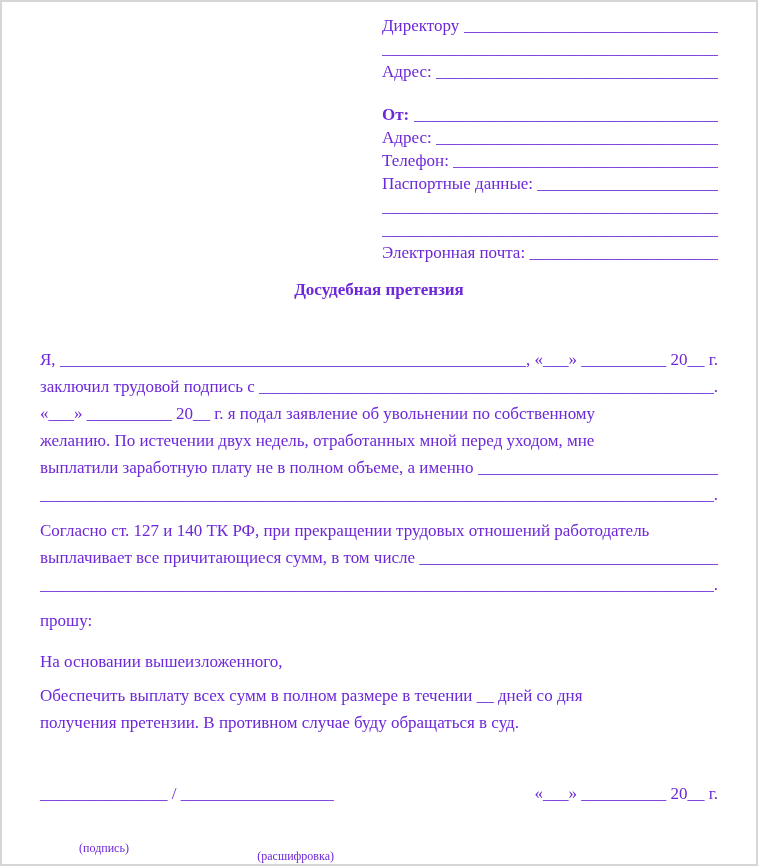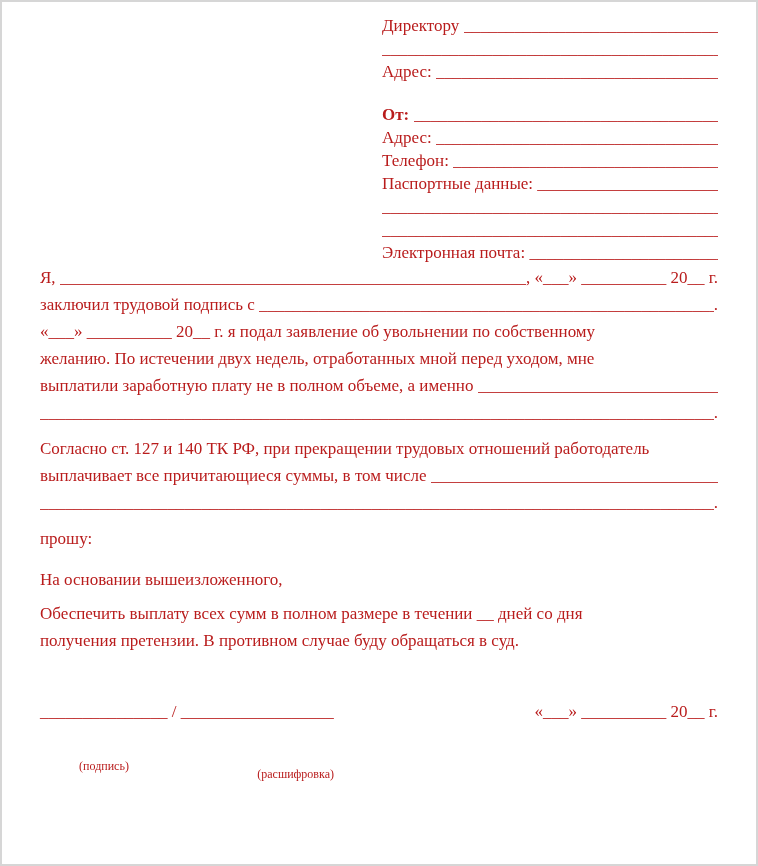--- a/index.html
+++ b/index.html
@@ -5,21 +5,21 @@
   html, body { margin: 0; padding: 0; background: #f4f4f4; }
   .page {
     width: 758px;
     height: 866px;
     box-sizing: border-box;
     background: #ffffff;
     border: 2px solid #d6d6d6;
     padding: 12px 38px 0 38px;
     font-family: "Liberation Serif", "DejaVu Serif", serif;
     font-size: 17px;
-    color: #b91c1c;
+    color: #6d28d9;
     overflow: hidden;
   }
   
   .line { display: flex; align-items: baseline; }
   .line > span { white-space: pre; }
   .label { flex: 0 0 auto; }
   .blank { flex: 1 1 0; min-width: 0; overflow: hidden; }
   .tail  { flex: 0 0 auto; }
   .bold  { font-weight: bold; }
 
@@ -86,20 +86,21 @@
     </div>
     <div class="line">
       <span class="blank">____________________________________________________________________________________________________</span>
     </div>
     <div class="line">
       <span class="label">Электронная почта: </span>
       <span class="blank">____________________________________________________________________________________________________</span>
     </div>
   </div>
 
+  <div class="title">Досудебная претензия</div>
 
   <div class="para">
     <div class="line">
       <span class="label">Я, </span>
       <span class="blank">____________________________________________________________________________________________________</span>
       <span class="tail">, «___» __________ 20__ г.</span>
     </div>
     <div class="line">
       <span class="label">заключил трудовой подпись с </span>
       <span class="blank">____________________________________________________________________________________________________</span>
@@ -119,21 +120,21 @@
       <span class="blank">____________________________________________________________________________________________________</span>
       <span class="tail">.</span>
     </div>
   </div>
 
   <div class="para">
     <div class="line">
       <span class="label">Согласно ст. 127 и 140 ТК РФ, при прекращении трудовых отношений работодатель</span>
     </div>
     <div class="line">
-      <span class="label">выплачивает все причитающиеся суммы, в том числе </span>
+      <span class="label">выплачивает все причитающиеся сумм, в том числе </span>
       <span class="blank">____________________________________________________________________________________________________</span>
     </div>
     <div class="line">
       <span class="blank">____________________________________________________________________________________________________</span>
       <span class="tail">.</span>
     </div>
   </div>
 
   <div class="single request">прошу:</div>
   <div class="single">На основании вышеизложенного,</div>

